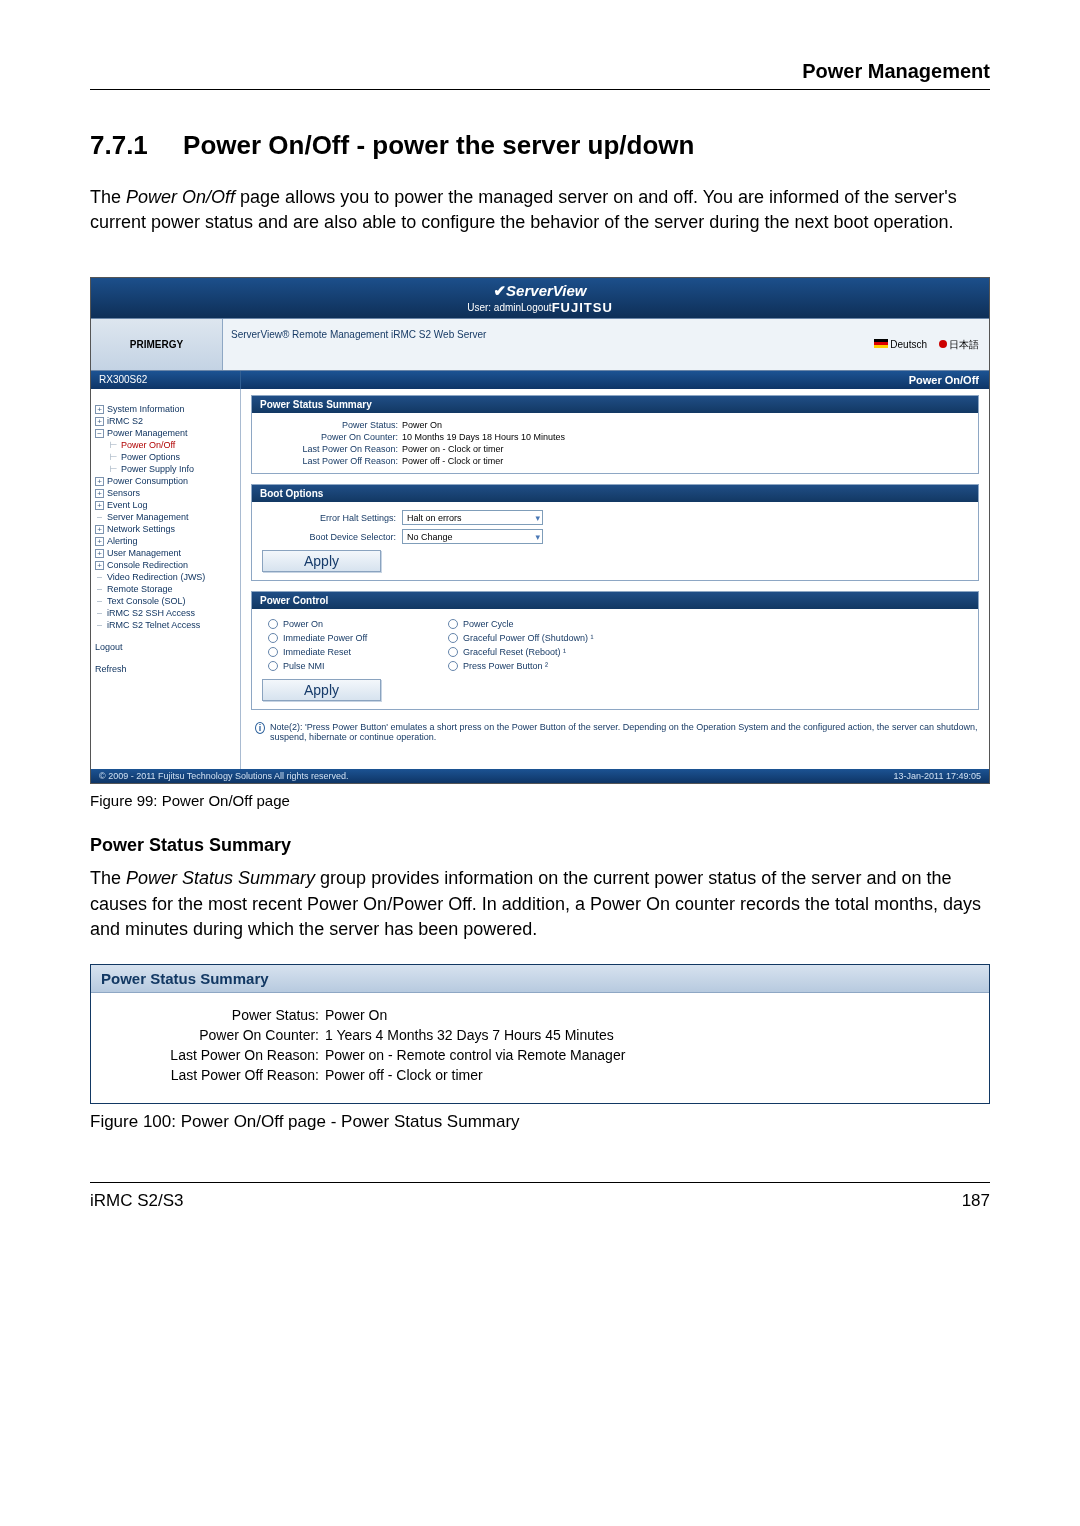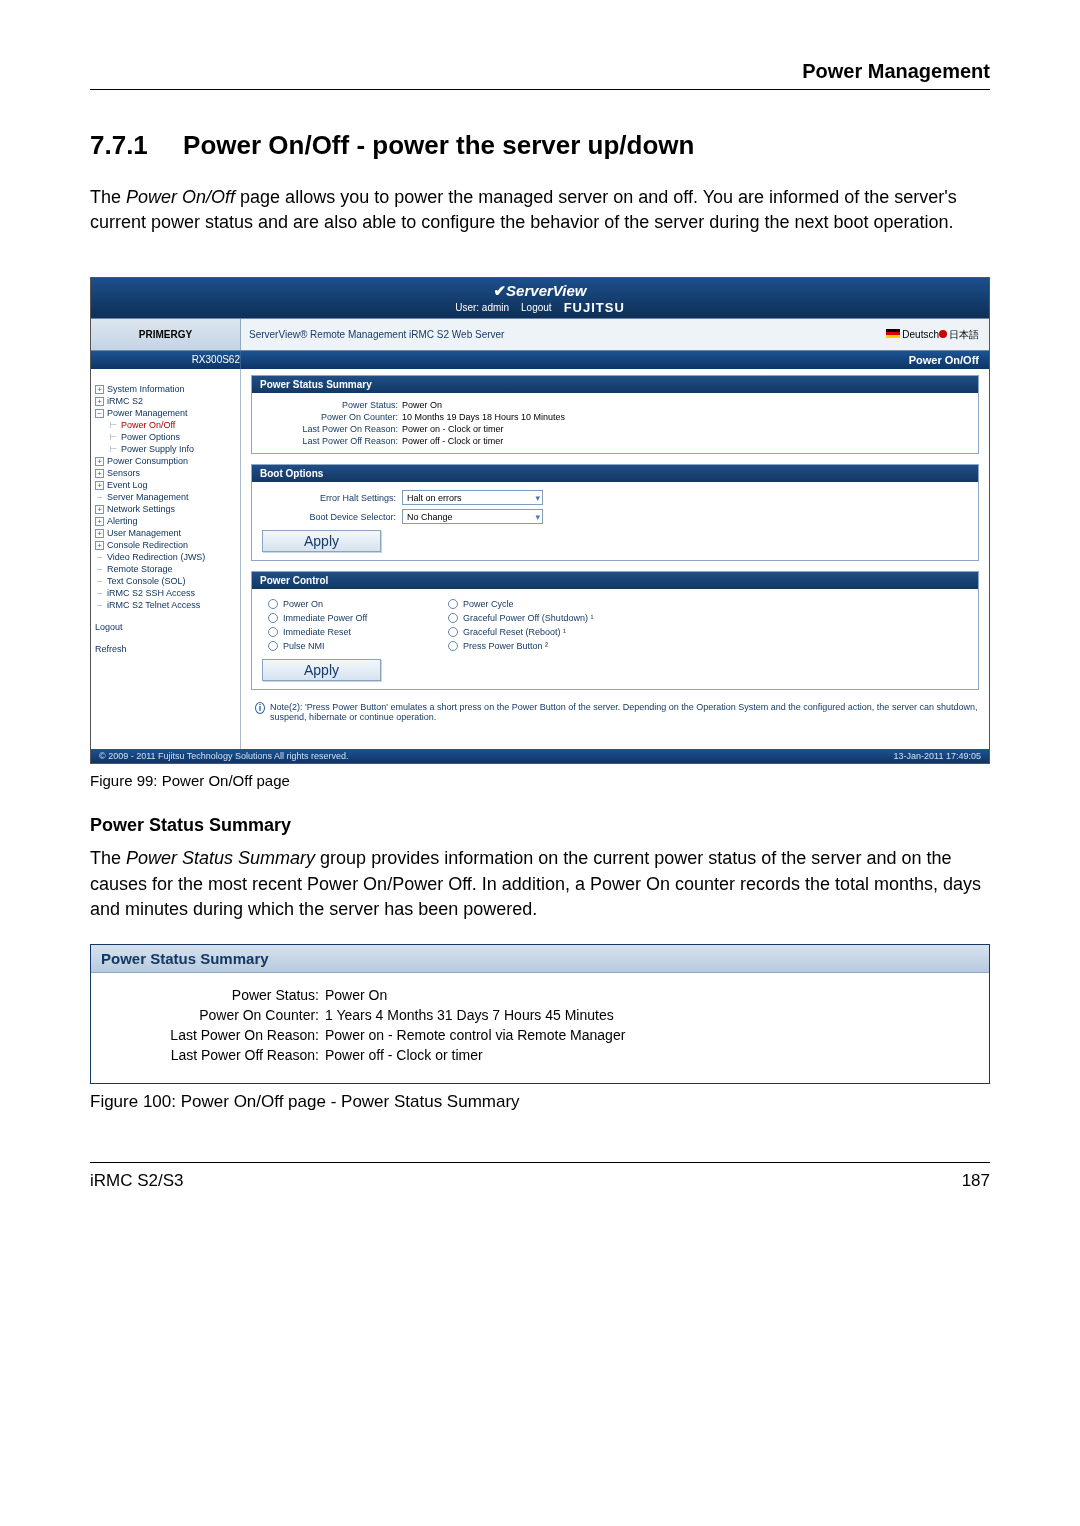--- a/index.html
+++ b/index.html
@@ -40,62 +40,63 @@
     background: linear-gradient(#1c4f8b, #0e2f57);
     color: #fff;
     padding: 4px 10px 3px 10px;
     display: flex;
     align-items: center;
     justify-content: space-between;
     flex-direction: column;
   }
   .sv-brand { font-weight: bold; font-style: italic; font-size: 15px; }
   .sv-f { font-style: normal; }
-  .sv-right { font-size: 10px; display:flex; align-items:center; gap:12px;text-align:center;}
+  .sv-right { font-size: 10px; display:flex; align-items:center; gap:0;text-align:center;}
   .fujitsu { font-weight:bold; font-size:13px; letter-spacing:1px;}
   .shot-row2 {
     display:flex;
     border-top:1px solid #6a86a8;
     border-bottom:1px solid #6a86a8;
   }
   .row2-left {
-    width:150px;
+    width:132px;
     background: linear-gradient(#dde6ef,#c4d3e4);
     color:#000;
     text-align:center;
     font-weight:bold;
     font-size:10px;
-    padding:10px 0;
+    padding:20px 0;
     border-right:1px solid #8ea7c4;
   }
   .row2-mid {
     flex:1;
     background:#eef3f8;
     color:#183b66;
     font-size:10px;
     padding:10px 8px;
   }
   .row2-right {
     background:#eef3f8;
     display:flex;
     align-items:center;
+    gap:12px;
     padding:0 10px;
     font-size:10px;
   }
   .flag { display:inline-block;width:14px;height:9px;background:#000; }
   .flag-de { background: linear-gradient(#000 33%, #dd0000 33% 66%, #ffce00 66%); }
   .red-dot{ display:inline-block;width:8px;height:8px;border-radius:50%;background:#c00;margin-right:2px;}
   .shot-row3 { display:flex; }
   .row3-left {
     width:150px;
     background: linear-gradient(#1c5393,#0e3566);
     color:#fff;
-    text-align:right;
-    font-size:10px;
-    padding:3px 0;
+    text-align:left;
+    font-size:10px;
+    padding:3px 8px;
     border-right:1px solid #315f93;
   }
   .row3-right {
     flex:1;
     background: linear-gradient(#1c5393,#0e3566);
     color:#fff;
     text-align:right;
     font-weight:bold;
     font-size:11px;
     padding:3px 10px;
@@ -366,21 +367,21 @@
 
 <div class="shot2">
   <div class="shot2-h">Power Status Summary</div>
   <div class="shot2-b" id="shot2-body">
       <div class="srow2">
         <span class="srow2-l">Power Status:</span>
         <span>Power On</span>
       </div>
       <div class="srow2">
         <span class="srow2-l">Power On Counter:</span>
-        <span>1 Years 4 Months 31 Days 7 Hours 45 Minutes</span>
+        <span>1 Years 4 Months 32 Days 7 Hours 45 Minutes</span>
       </div>
       <div class="srow2">
         <span class="srow2-l">Last Power On Reason:</span>
         <span>Power on - Remote control via Remote Manager</span>
       </div>
       <div class="srow2">
         <span class="srow2-l">Last Power Off Reason:</span>
         <span>Power off - Clock or timer</span>
       </div>
     </div>

